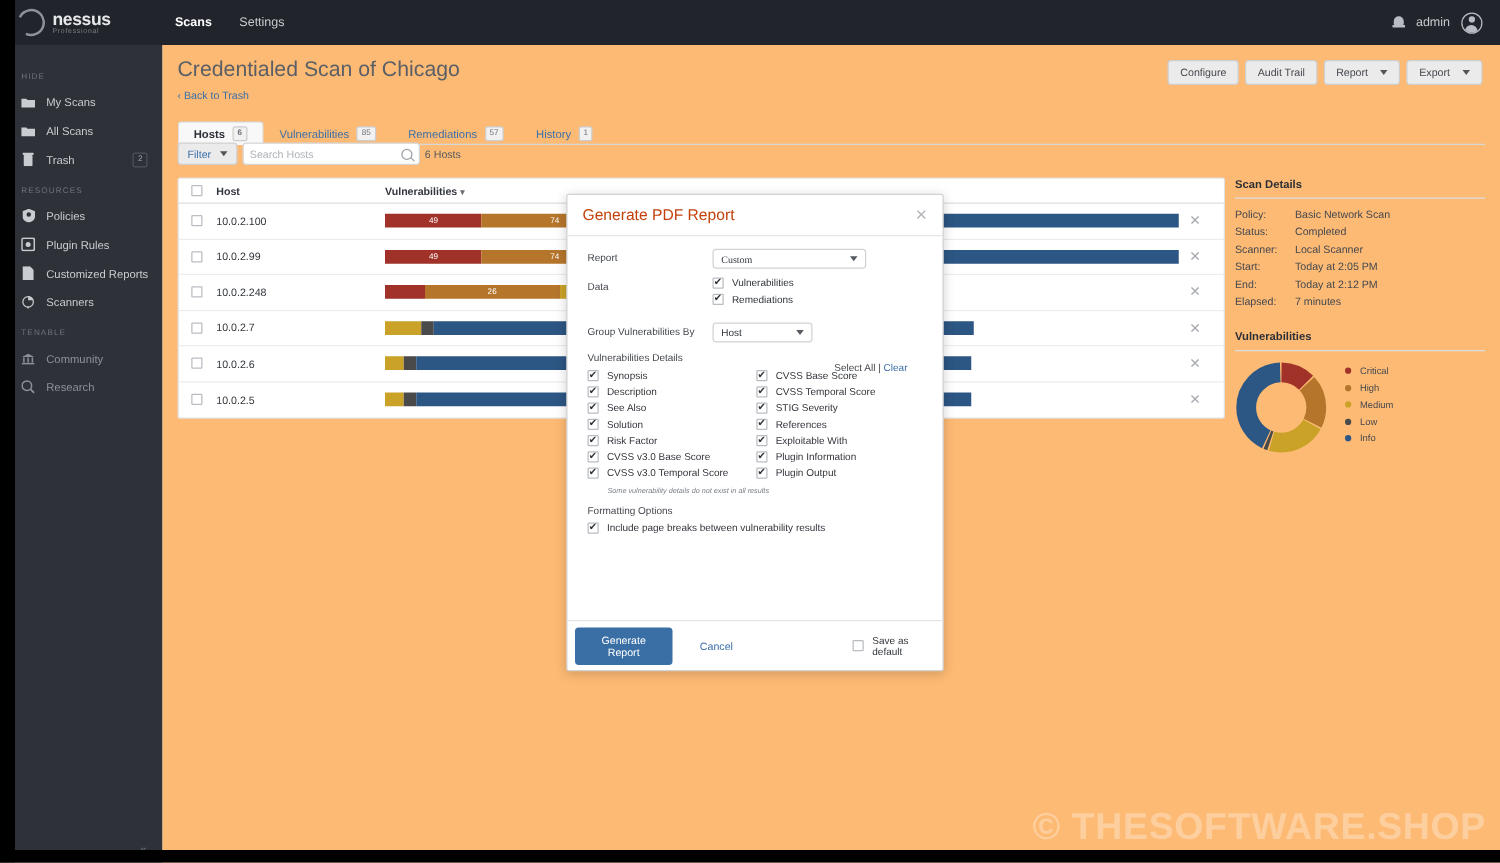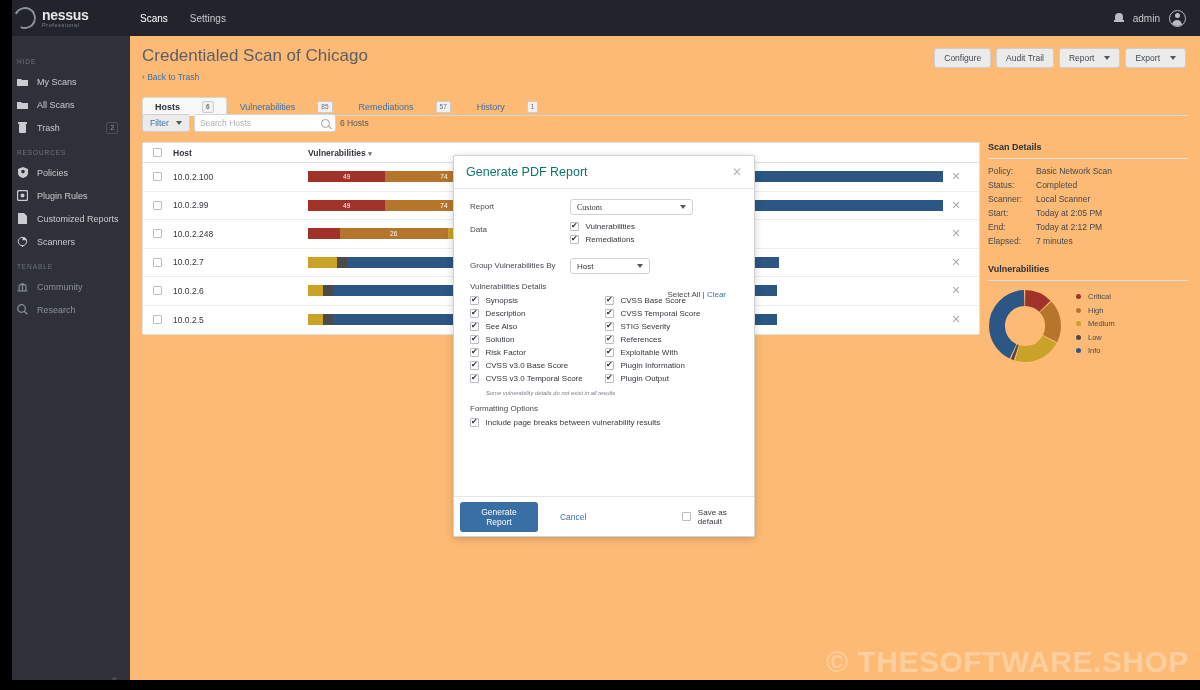--- a/index.html
+++ b/index.html
@@ -19,21 +19,21 @@
   .brand { display: flex; align-items: center; margin-left: 14px; width: 110px; }
   .brand-mark {
     width: 22px; height: 22px; border: 2px solid #8d9199; border-radius: 50%;
     border-left-color: transparent; transform: rotate(-20deg);
   }
   .brand-text { margin-left: 6px; line-height: 1; }
   .brand-name { color: #e6e8ea; font-size: 14px; font-weight: bold; letter-spacing: -0.3px; }
   .brand-sub { color: #7d828a; font-size: 5.5px; letter-spacing: 0.6px; margin-top: 1px; }
   .topnav { display: flex; margin-left: 16px; gap: 22px; }
   .topnav-item { color: #c6c9ce; font-size: 10px; cursor: pointer; }
-  .topnav-item.active { color: #fff; font-weight: normal; }
+  .topnav-item.active { color: #fff; font-weight: bold; }
   .topright {
     margin-left: auto; display: flex; align-items: center; gap: 9px; margin-right: 14px;
   }
   .bell { width: 10px; height: 12px; position: relative; }
   .bell::before {
     content: ""; position: absolute; left: 1px; top: 1px; width: 8px; height: 7px;
     background: #b9bdc3; border-radius: 4px 4px 1px 1px;
   }
   .bell::after {
     content: ""; position: absolute; left: 0px; top: 8px; width: 10px; height: 1.5px;
@@ -93,21 +93,21 @@
     font-size: 8.5px; color: #44484e; padding: 4px 9px; cursor: pointer;
     display: flex; align-items: center; gap: 10px;
   }
   .caret { border-left: 3px solid transparent; border-right: 3px solid transparent; border-top: 4px solid #555; }
 
   .tabs {
     display: flex; align-items: flex-end; margin: 12px 0 0 12px; height: 20px;
     border-bottom: 1px solid #d8d8d8; width: 1046px;
   }
   .tab {
-    display: flex; align-items: center; gap: 22px; padding: 3px 12px; font-size: 9px;
+    display: flex; align-items: center; gap: 6px; padding: 3px 12px; font-size: 9px;
     color: #3c6fa8; cursor: pointer; border: 1px solid transparent; border-bottom: none;
     border-radius: 3px 3px 0 0; margin-bottom: -1px;
   }
   .tab.active { background: #f8f8f8; border-color: #d8d8d8; color: #2c3036; font-weight: bold; }
   .tab-count {
     font-size: 6.5px; border: 1px solid #cdcdcd; border-radius: 2px; padding: 0 3px;
     color: #6b7077; line-height: 10px; background: #f1f1f1;
   }
 
   
@@ -175,21 +175,21 @@
   
   .modal {
     position: absolute; left: 453px; top: 155px; width: 302px; height: 382px;
     background: #fff; border: 1px solid #d2d2d2; border-radius: 2px;
     box-shadow: 0 2px 9px rgba(0,0,0,0.18);
   }
   .modal-head {
     height: 33px; display: flex; align-items: center; padding: 0 12px;
     border-bottom: 1px solid #e6e6e6;
   }
-  .modal-title { font-size: 12.5px; color: #0f766e; }
+  .modal-title { font-size: 12.5px; color: #c2410c; }
   .modal-x { margin-left: auto; color: #b3b7bc; font-size: 12px; cursor: pointer; line-height: 1; }
   .modal-body { padding: 10px 14px 0 16px; }
   .frow { display: flex; align-items: flex-start; margin-bottom: 7px; }
   .flabel { font-size: 8px; color: #44484e; width: 100px; padding-top: 3px; }
   .fsel {
     border: 1px solid #d2d2d2; border-radius: 3px; height: 16px; background: #fff;
     display: flex; align-items: center; padding: 0 6px; font-size: 8px; color: #32363c;
     cursor: pointer;
   }
   .fsel .caret { margin-left: auto; border-top-color: #55595f; }

